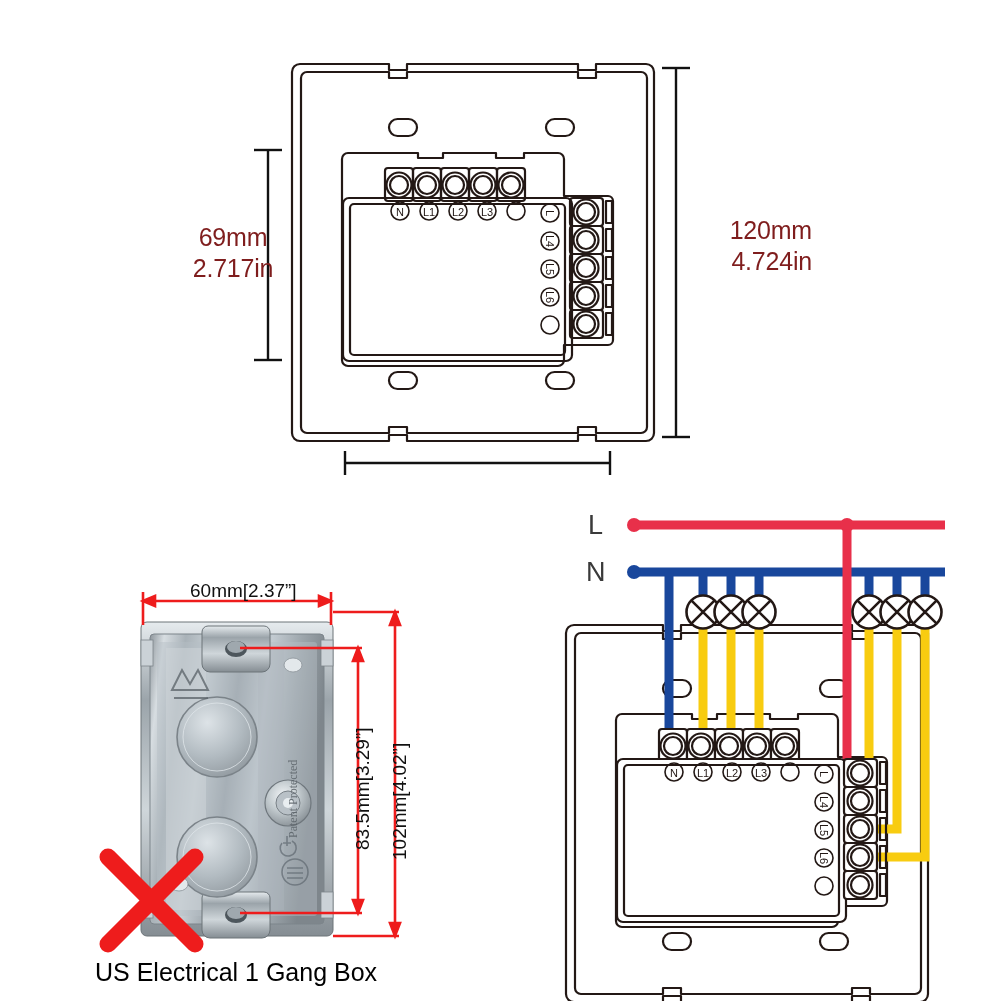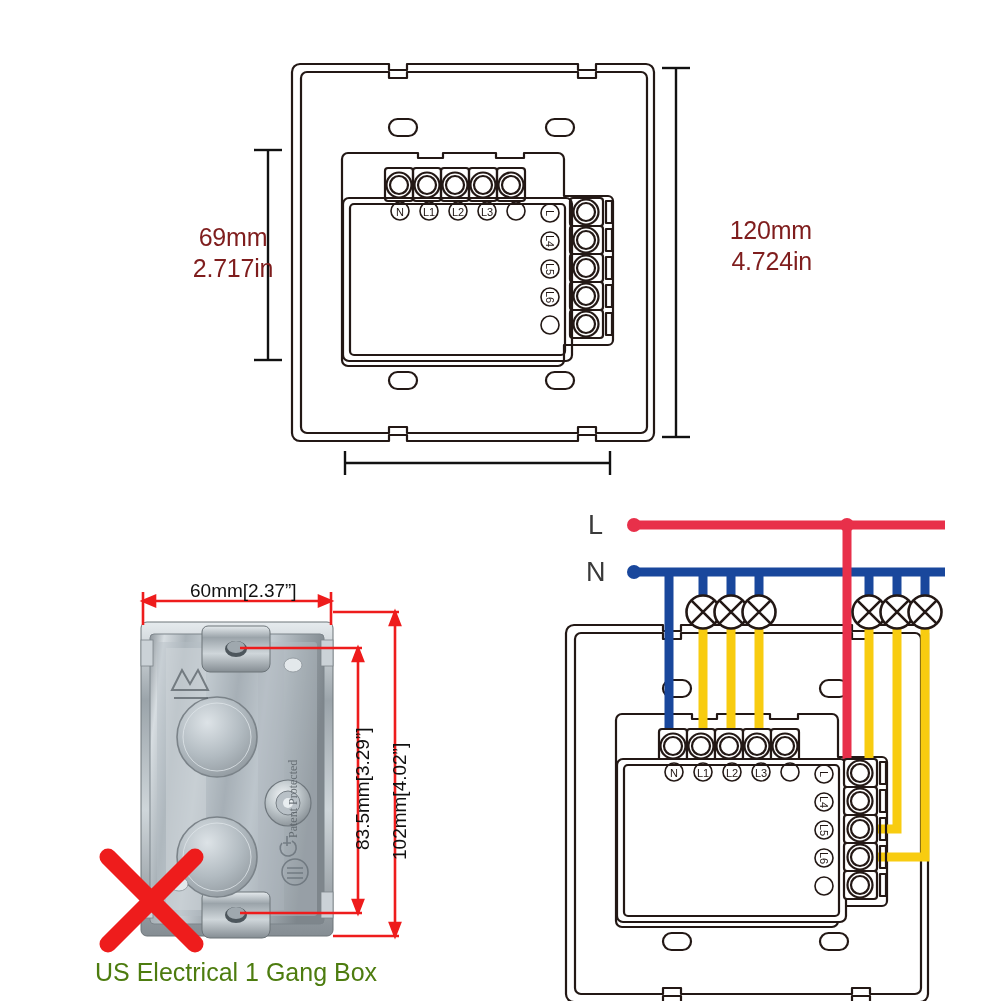--- a/index.html
+++ b/index.html
@@ -38,21 +38,21 @@
     color: #7f1d1d;
     white-space: nowrap;
     text-align: center;
     letter-spacing: -0.2px;
   }
   .dimtext.two-line { line-height: 31px; }
   .caption {
     position: absolute;
     font-family: "Liberation Sans", sans-serif;
     font-size: 25px;
-    color: #4d7c0f;
+    color: #000000;
     white-space: nowrap;
   }
   .rail-label {
     position: absolute;
     font-family: "Liberation Sans", sans-serif;
     font-size: 27px;
     color: #3a3a3a;
     white-space: nowrap;
   }
   .vert-dim {

